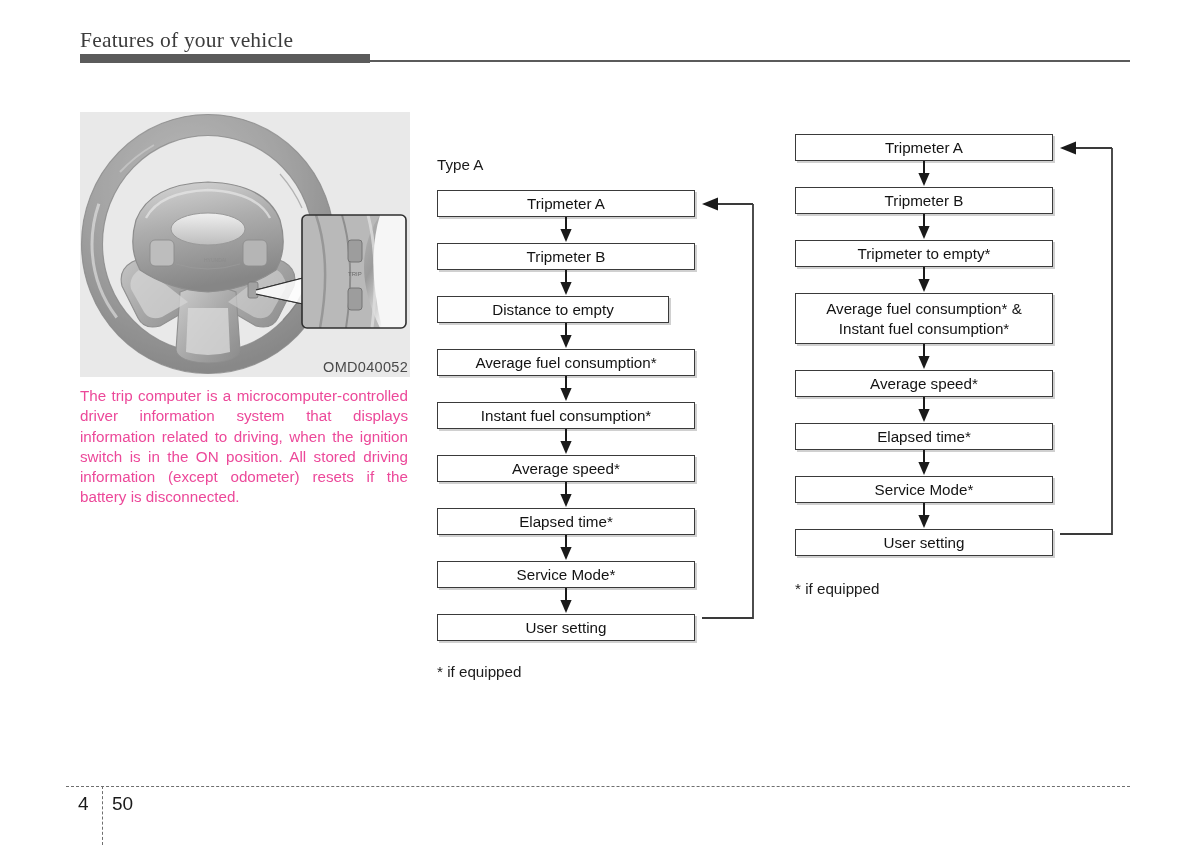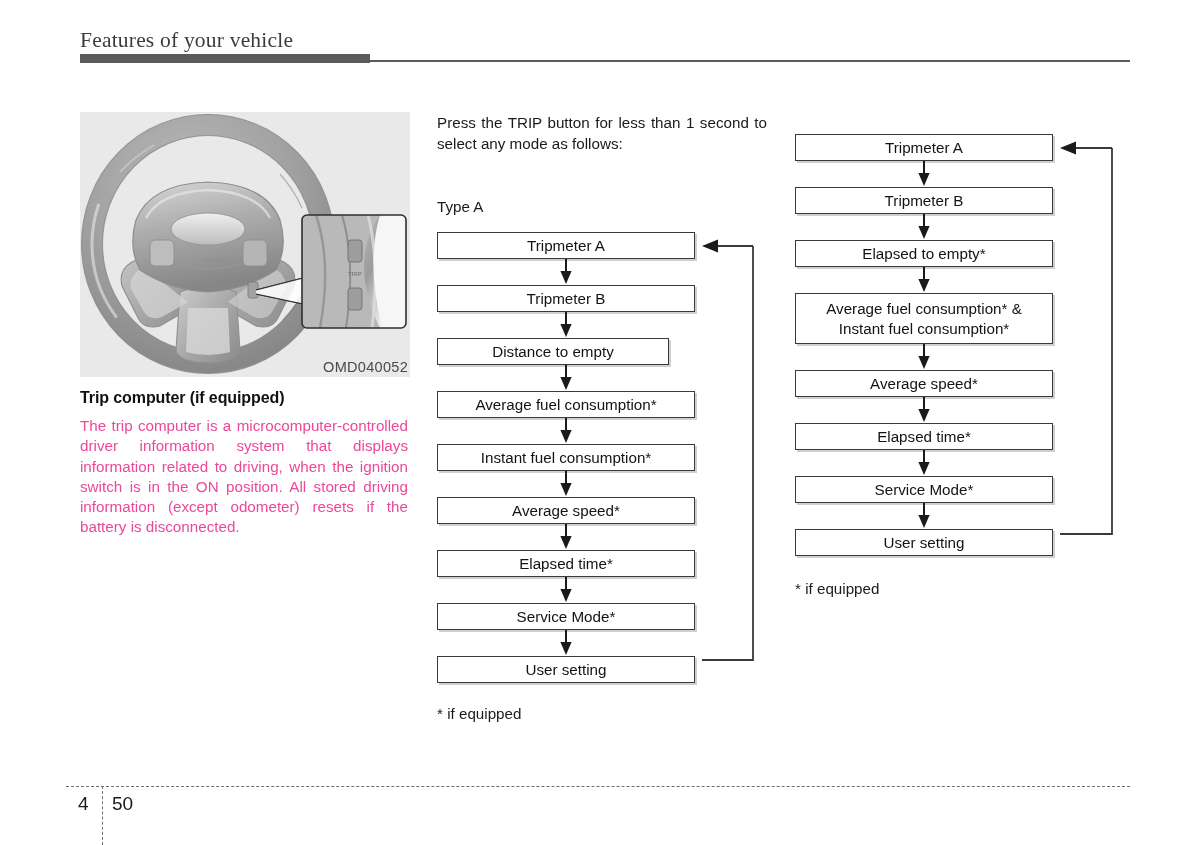--- a/index.html
+++ b/index.html
@@ -272,27 +272,25 @@
           <rect x="268" y="176" width="14" height="22" rx="3" fill="#9d9d9d" stroke="#6f6f6f" stroke-width="0.9"></rect>
           <text x="268" y="164" font-family="Liberation Sans, sans-serif" font-size="6" fill="#6a6a6a">TRIP</text>
           <path d="M 300 103 Q 286 150 302 216 L 326 216 L 326 103 Z" fill="#f6f6f6"></path>
         </g>
         <rect x="222" y="103" width="104" height="113" rx="5" fill="none" stroke="#2f2f2f" stroke-width="1.6"></rect>
       </svg>
     </div>
     <div id="figure-caption">OMD040052</div>
   </div>
 
-  <div id="section-heading">Trip computer (if equipped)</div>
   <div id="body-paragraph">The trip computer is a microcomputer-controlled driver information system that displays information related to driving, when the ignition switch is in the ON position. All stored driving information (except odometer) resets if the battery is disconnected.</div>
 </div>
 
 <div id="col-mid" class="column">
 
-  <div id="intro-paragraph">Press the TRIP button for less than 1 second to select any mode as follows:</div>
 
   <div id="type-a-label" class="type-label">Type A</div>
 
   <div class="flow" id="flow-a" style="margin-top:17px;">
 
     <svg class="loop-svg" id="loop-a" width="330" height="450" viewBox="0 0 330 450" aria-hidden="true">
       <path d="M 265 428 L 316 428 L 316 14" fill="none" stroke="#3a3a3a" stroke-width="1.8"></path>
       <line x1="316" y1="14" x2="273" y2="14" stroke="#3a3a3a" stroke-width="1.8"></line>
       <polygon points="265,14 281,7.5 281,20.5" fill="#1a1a1a"></polygon>
     </svg>
@@ -410,21 +408,21 @@
       <span class="box-text">Tripmeter B</span>
     </div>
     <div class="arrow-gap" style="width:258px;">
       <svg width="14" height="26" viewBox="0 0 14 26">
           <line x1="7" y1="0" x2="7" y2="15" stroke="#1a1a1a" stroke-width="2"></line>
           <polygon points="7,25 1.4,12 12.6,12" fill="#1a1a1a"></polygon>
         </svg>
     </div>
 
     <div class="flow-box one-line" style="width:258px;">
-      <span class="box-text">Elapsed to empty*</span>
+      <span class="box-text">Tripmeter to empty*</span>
     </div>
     <div class="arrow-gap" style="width:258px;">
       <svg width="14" height="26" viewBox="0 0 14 26">
           <line x1="7" y1="0" x2="7" y2="15" stroke="#1a1a1a" stroke-width="2"></line>
           <polygon points="7,25 1.4,12 12.6,12" fill="#1a1a1a"></polygon>
         </svg>
     </div>
 
     <div class="flow-box two-line" style="width:258px;">
       <span class="box-text" style="white-space:pre-line;">Average fuel consumption* &amp;

